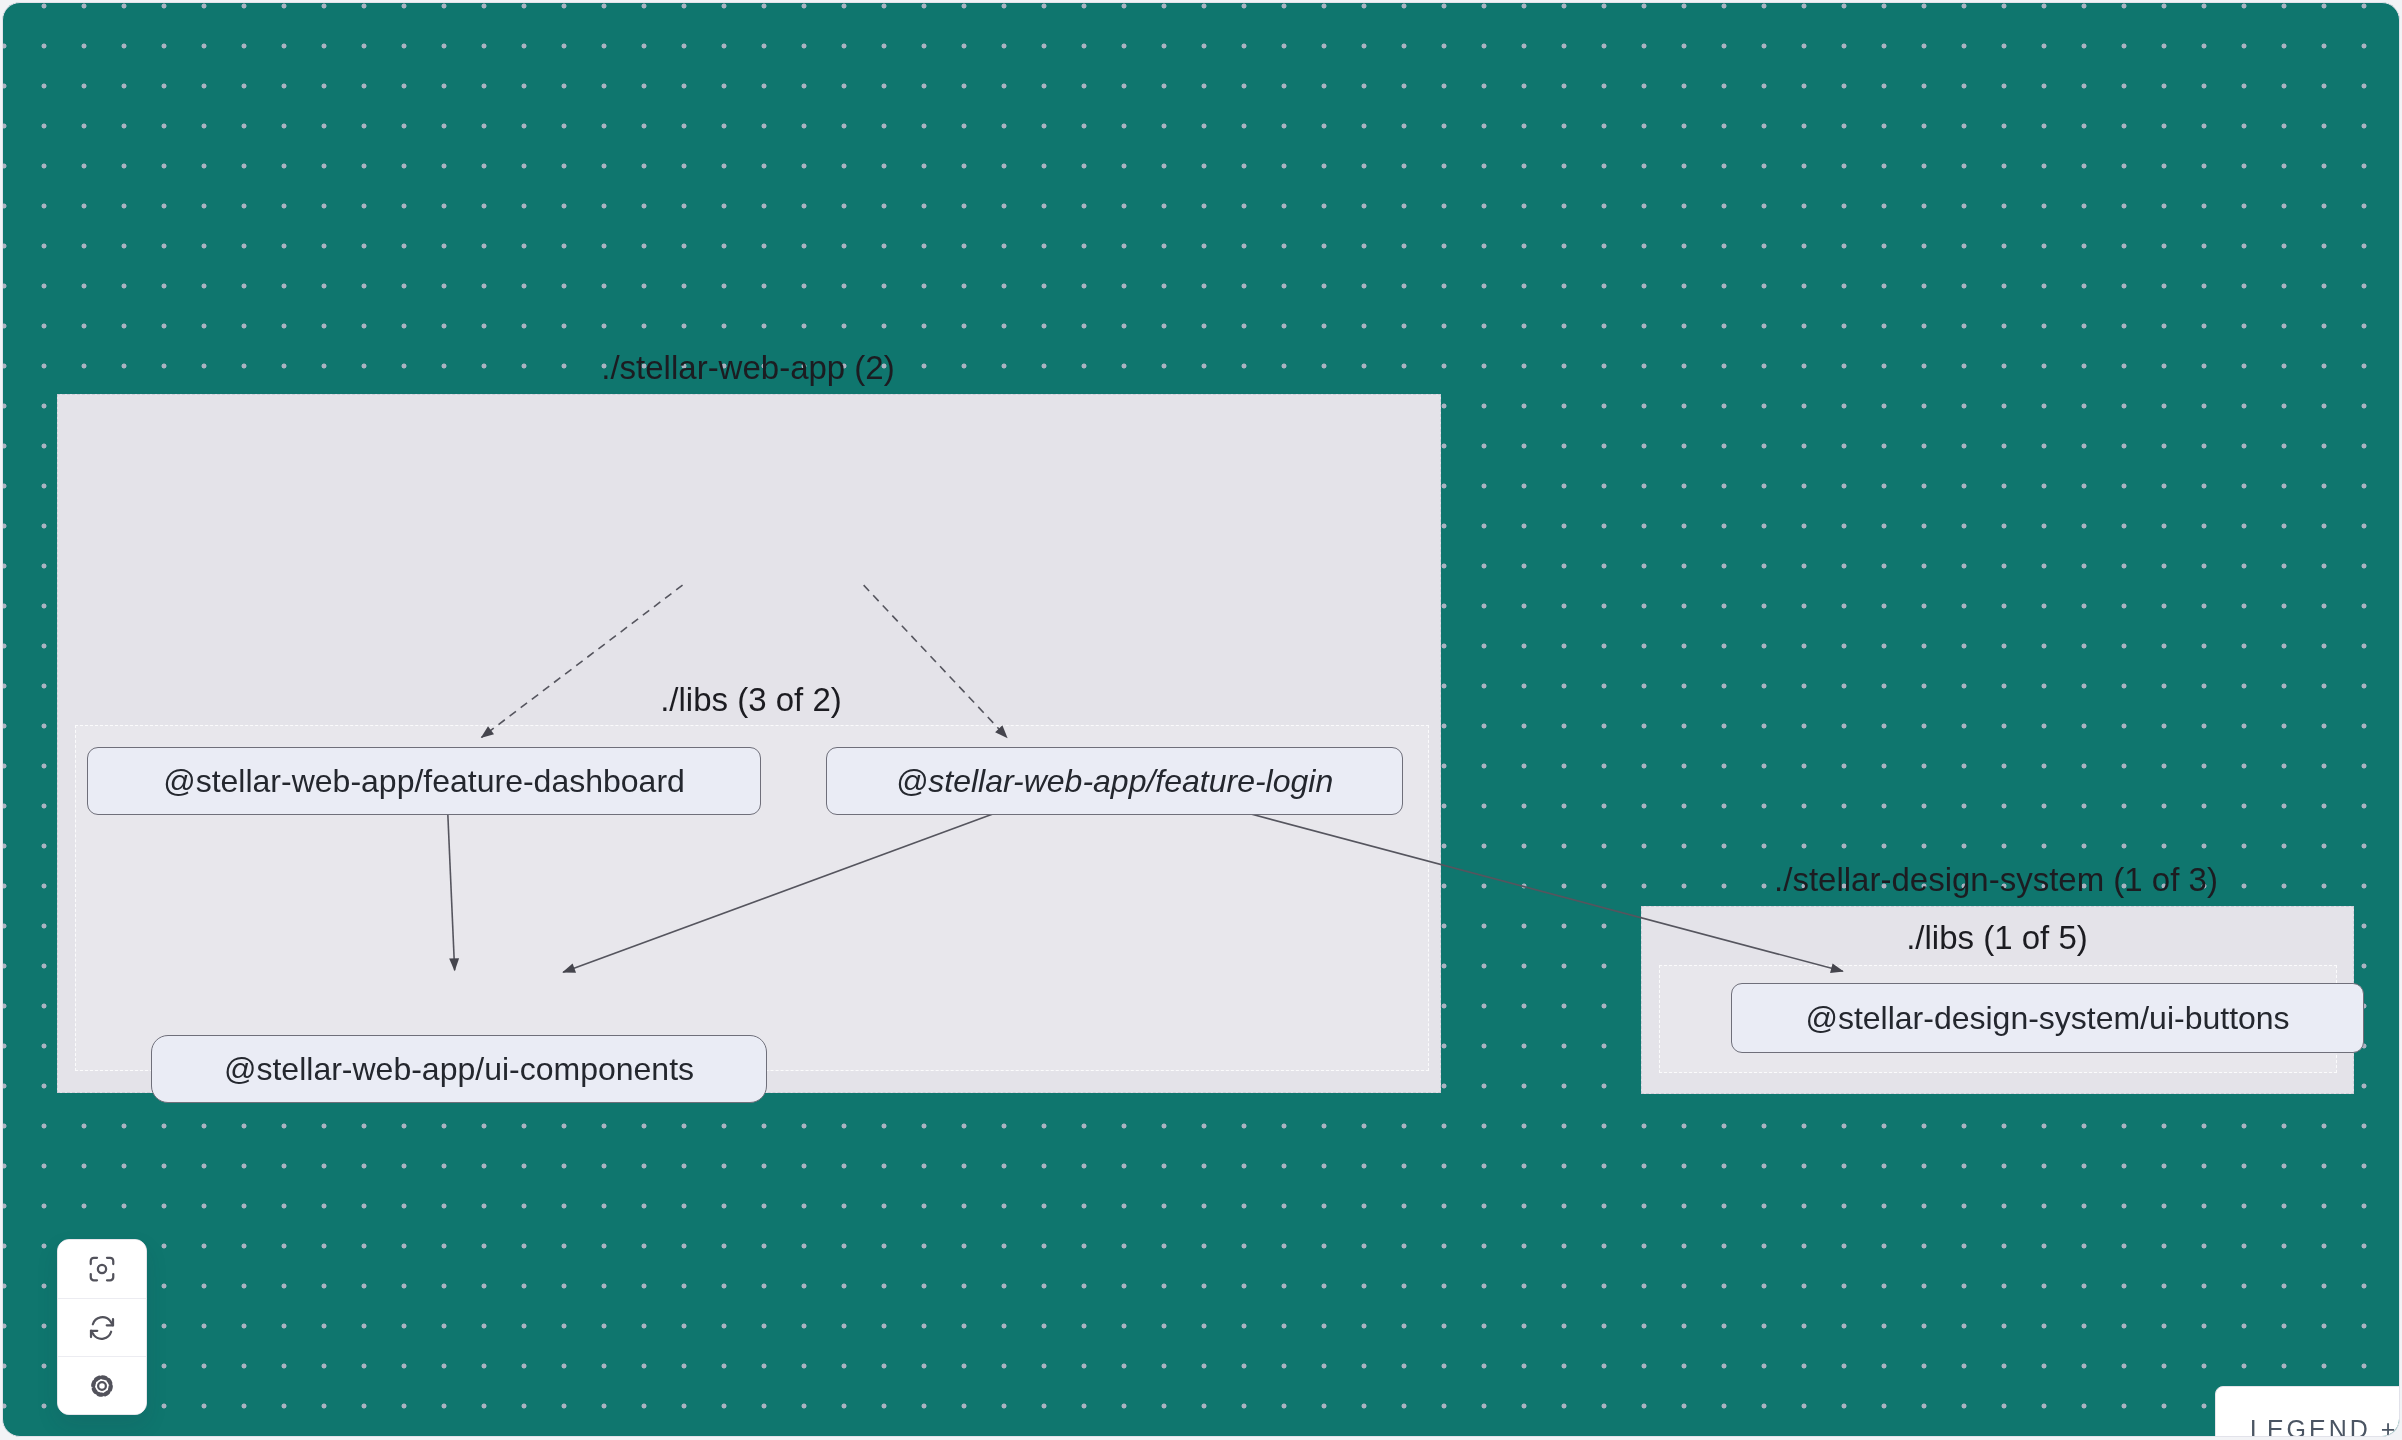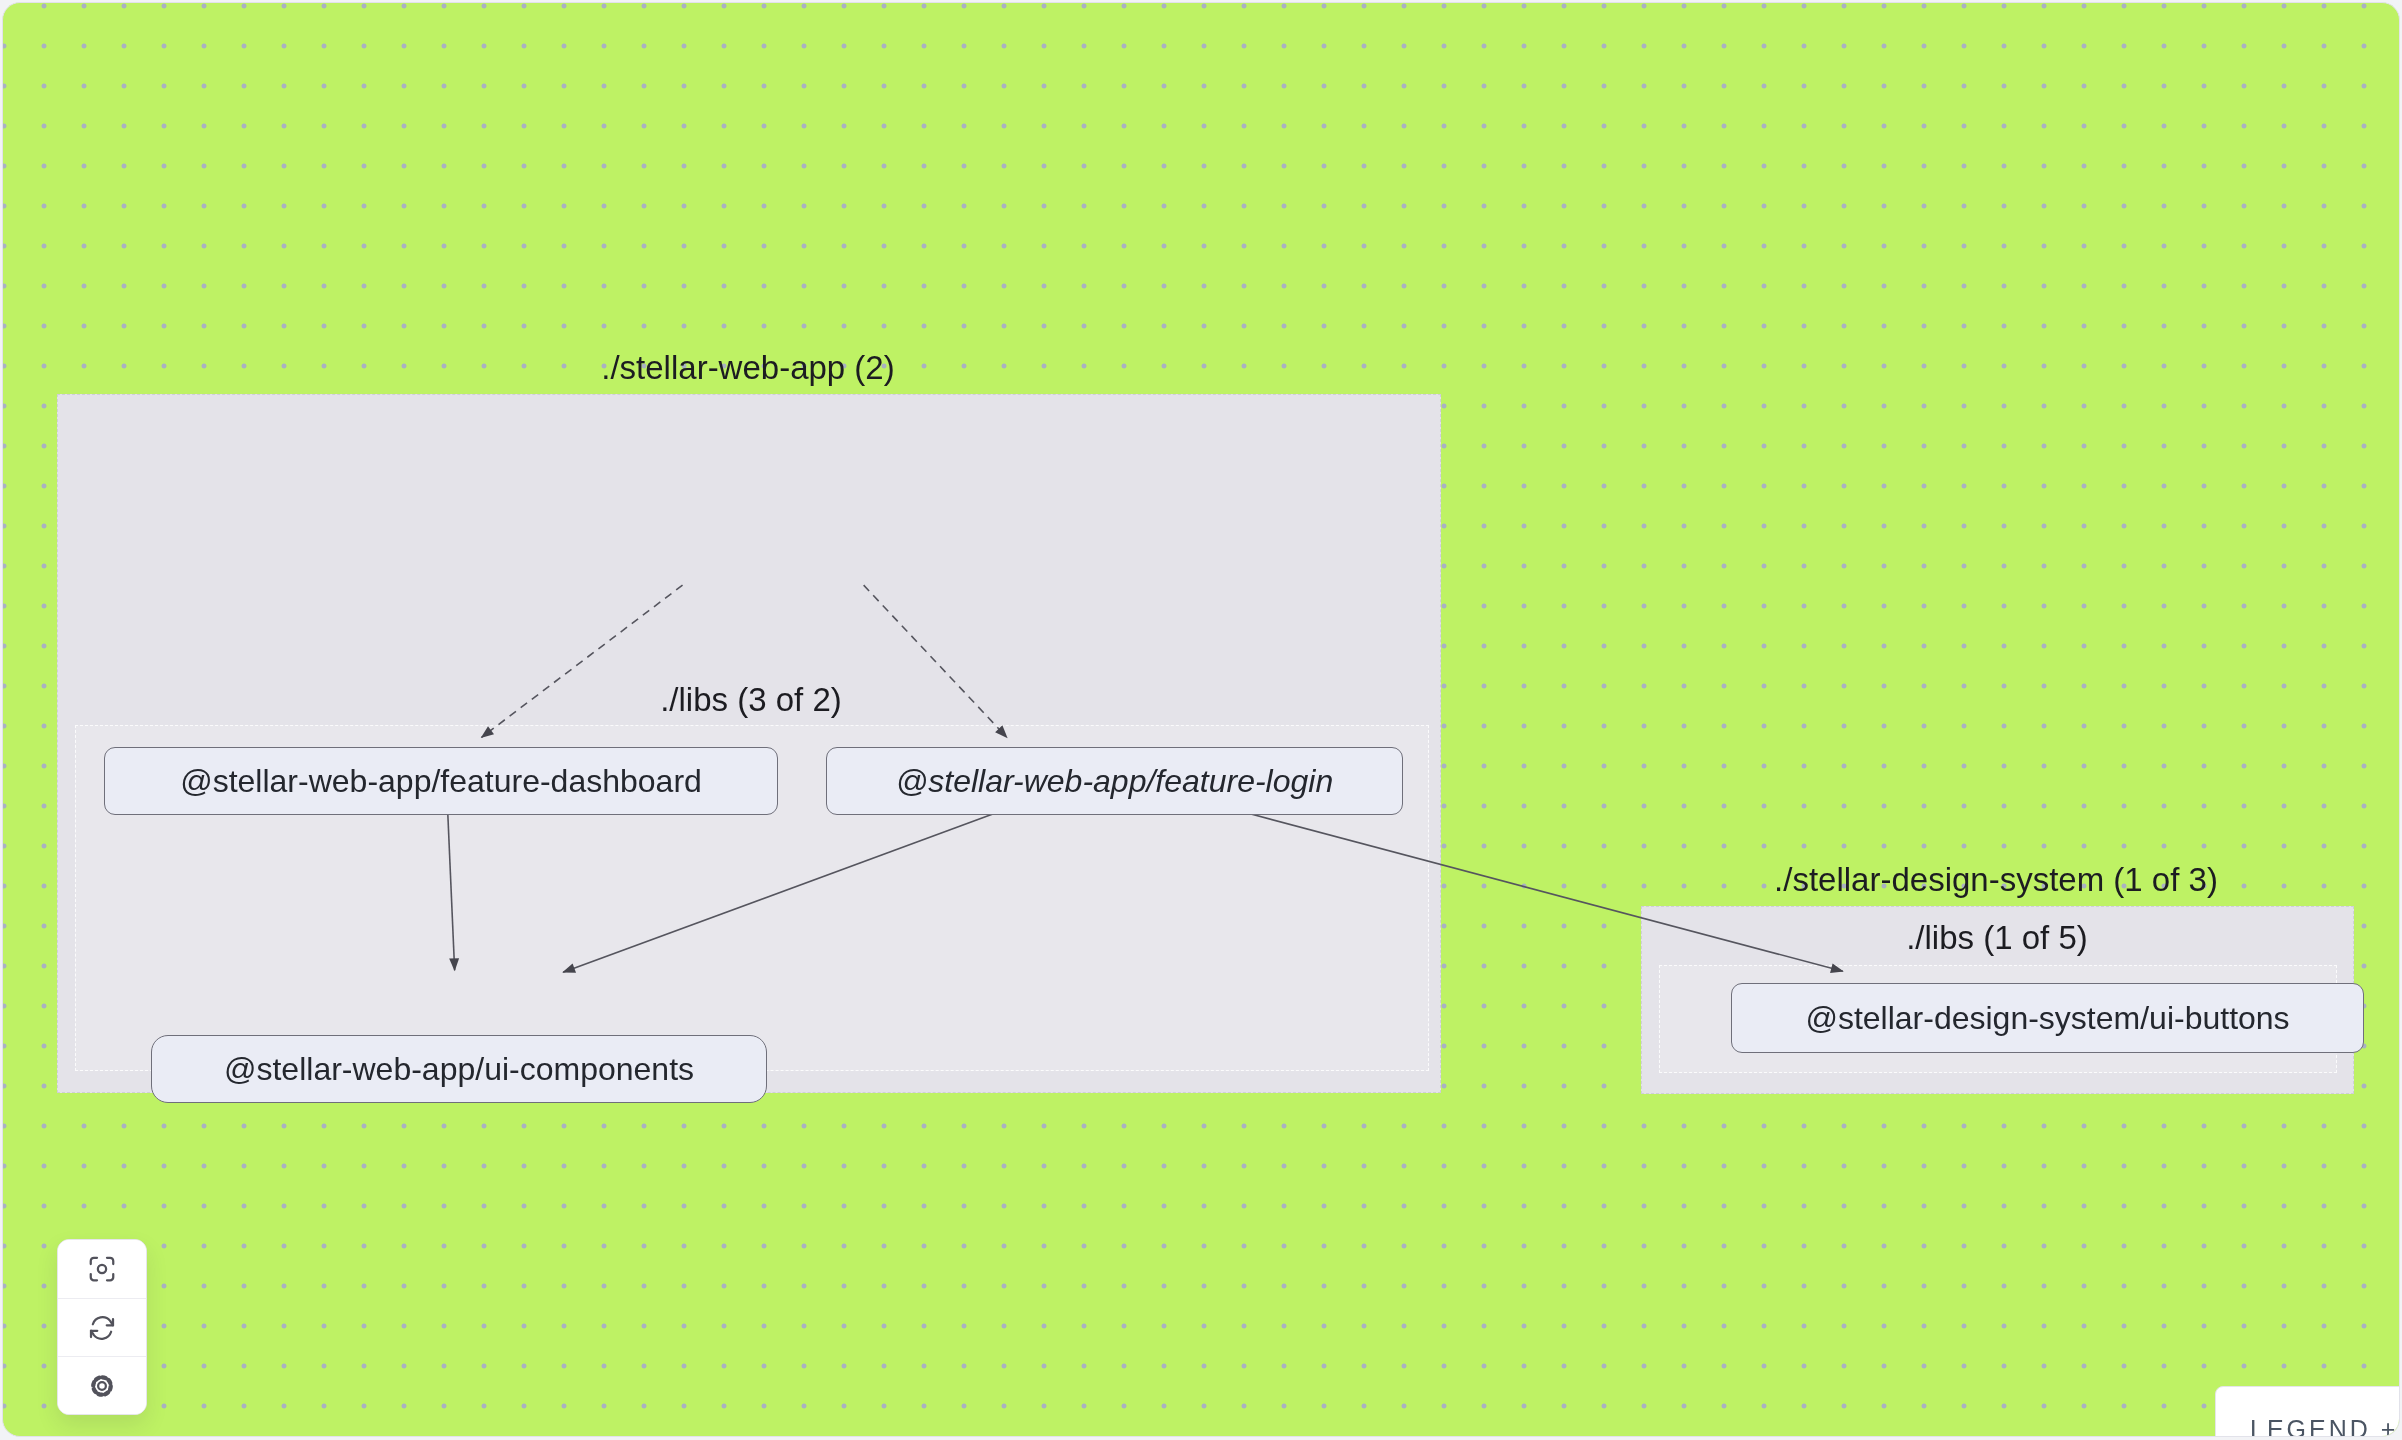--- a/index.html
+++ b/index.html
@@ -1,17 +1,17 @@
 <!DOCTYPE html>
 <html><head>
 <meta charset="utf-8">
 <style>
   html,body{margin:0;padding:0;background:#f2f3f6;font-family:"Liberation Sans",sans-serif;}
   .viewport{position:relative;width:2402px;height:1440px;overflow:hidden;}
-  .canvas{position:absolute;left:2px;top:2px;right:2px;bottom:3px;background:#bef264;
+  .canvas{position:absolute;left:2px;top:2px;right:2px;bottom:3px;background:#0f766e;
           border:1.5px solid #e2e2ea;border-radius:18px;overflow:hidden;}
   .dots{position:absolute;inset:0;
         background-image:radial-gradient(circle,#a9b2c1 2.2px,rgba(169,178,193,0) 2.8px);
         background-size:40px 40px;background-position:21px 23px;}
   
   .group{position:absolute;background:#e4e3e9;border:1px dashed #cfced9;}
   .group-webapp{left:54px;top:391px;width:1382px;height:697px;}
   .group-design{left:1638px;top:903px;width:711px;height:186px;}
   .subgroup{position:absolute;background:rgba(255,255,255,0.16);border:1px dashed rgba(255,255,255,0.85);}
   .subgroup-webapp-libs{left:72px;top:722px;width:1352px;height:344px;}
@@ -26,21 +26,21 @@
   .folder .tab{position:absolute;left:0;top:0;width:66px;height:26px;background:#f6f5f9;
                border:1px dashed #d8d6e0;border-bottom:none;border-radius:8px 8px 0 0;}
   .folder .body{position:absolute;left:0;top:16px;right:0;bottom:0;background:#f6f5f9;
                 border:1px dashed #d8d6e0;border-radius:0 10px 10px 10px;
                 display:flex;align-items:center;justify-content:center;}
   .folder .body span{font-size:32px;color:#18181b;}
   
   .node{position:absolute;background:#eaecf5;border:1.5px solid #6f6f7a;border-radius:11px;
         display:flex;align-items:center;justify-content:center;font-size:32px;color:#24272e;
         white-space:nowrap;cursor:pointer;}
-  .node-dashboard{left:101px;top:744px;width:672px;height:66px;}
+  .node-dashboard{left:84px;top:744px;width:672px;height:66px;}
   .node-login{left:823px;top:744px;width:575px;height:66px;font-style:italic;}
   .node-uicomponents{left:148px;top:1032px;width:614px;height:66px;border-radius:17px;}
   .node-uibuttons{left:1728px;top:980px;width:631px;height:68px;}
   
   svg.edges{position:absolute;inset:0;width:100%;height:100%;pointer-events:none;}
   .edge{stroke:#55555e;stroke-width:1.6;fill:none;}
   .edge.dashed{stroke-dasharray:8 6;}
   
   .controls{position:absolute;left:54px;top:1236px;width:88px;background:#ffffff;
             border:1px solid #e5e5ea;border-radius:12px;overflow:hidden;

